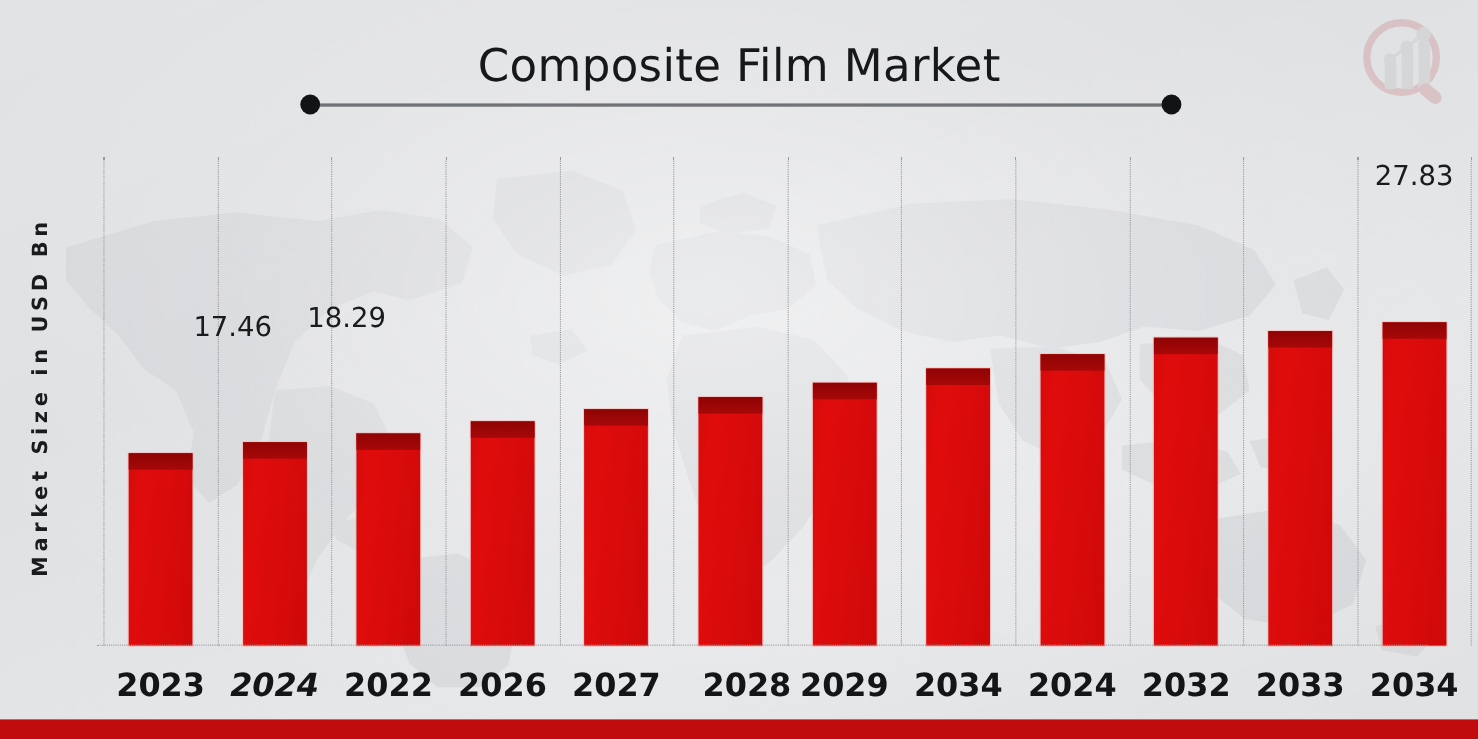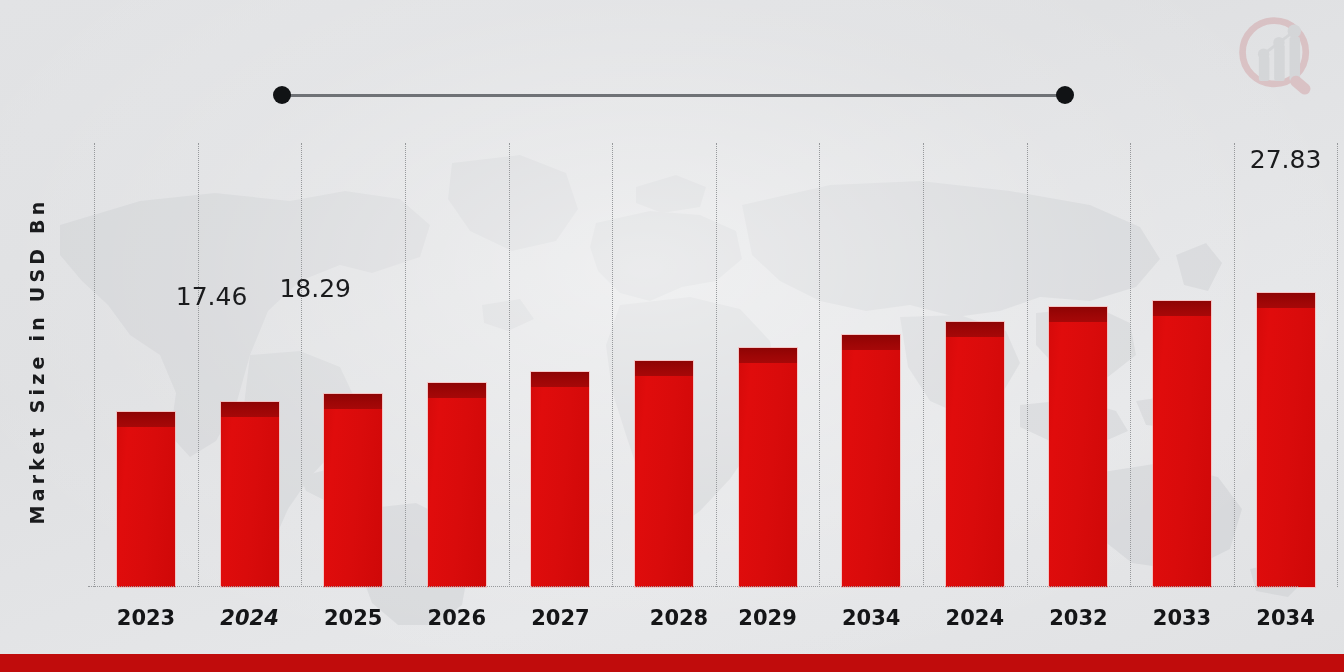--- a/index.html
+++ b/index.html
@@ -115,21 +115,21 @@
     width: 120px;
     white-space: nowrap;
   }
 
   
   .xtick {
     position: absolute;
     top: 606px;
     width: 120px;
     text-align: center;
-    font-size: 21px;
+    font-size: 29px;
     font-weight: 700;
     color: #141517;
     white-space: nowrap;
   }
 
   
   #ylabel {
     position: absolute;
     left: -173px;
     top: 350px;
@@ -184,20 +184,21 @@
       <path d="M1084 370 L1160 358 L1218 372 L1242 404 L1230 444 L1186 466 L1132 458 L1094 428 L1078 396 Z"></path>
       <path d="M1250 464 L1286 456 L1306 474 L1288 492 L1256 486 Z"></path>
 
       <path d="M1176 150 L1206 138 L1222 158 L1208 186 L1184 180 Z"></path>
       <path d="M482 200 L520 194 L534 214 L508 226 L484 218 Z"></path>
     </g>
   </svg>
 
   <div id="sheen"></div>
 
+  <div id="title">Composite Film Market</div>
   <div id="rule"></div>
   <div class="rule-dot" id="rule-dot-left"></div>
   <div class="rule-dot" id="rule-dot-right"></div>
 
   <svg id="logo" viewBox="0 0 100 96">
     <circle cx="46" cy="42" r="33" fill="none" stroke="#c9797e" stroke-width="7"></circle>
     <rect x="30" y="46" width="11" height="26" rx="2" fill="#b9bbbe"></rect>
     <rect x="46" y="34" width="11" height="38" rx="2" fill="#b9bbbe"></rect>
     <rect x="62" y="26" width="11" height="46" rx="2" fill="#b9bbbe"></rect>
     <polyline points="35,44 51,32 67,20" fill="none" stroke="#b9bbbe" stroke-width="3"></polyline>
@@ -258,21 +259,21 @@
       </div>
       <div class="gridline" style="left: 1249.4px;"></div>
     </div>
   <div id="baseline"></div>
 
   <div id="ylabel">Market Size in USD Bn</div>
 
   <div id="xticks">
       <div class="xtick" style="left: 86px;">2023</div>
       <div class="xtick" style="left: 189.6px; font-style: italic;">2024</div>
-      <div class="xtick" style="left: 293.2px;">2025</div>
+      <div class="xtick" style="left: 293.2px;">2022</div>
       <div class="xtick" style="left: 396.8px;">2026</div>
       <div class="xtick" style="left: 500.4px;">2027</div>
       <div class="xtick" style="left: 619px;">2028</div>
       <div class="xtick" style="left: 707.6px;">2029</div>
       <div class="xtick" style="left: 811.2px;">2034</div>
       <div class="xtick" style="left: 914.8px;">2024</div>
       <div class="xtick" style="left: 1018.4px;">2032</div>
       <div class="xtick" style="left: 1122px;">2033</div>
       <div class="xtick" style="left: 1225.6px;">2034</div>
     </div>

